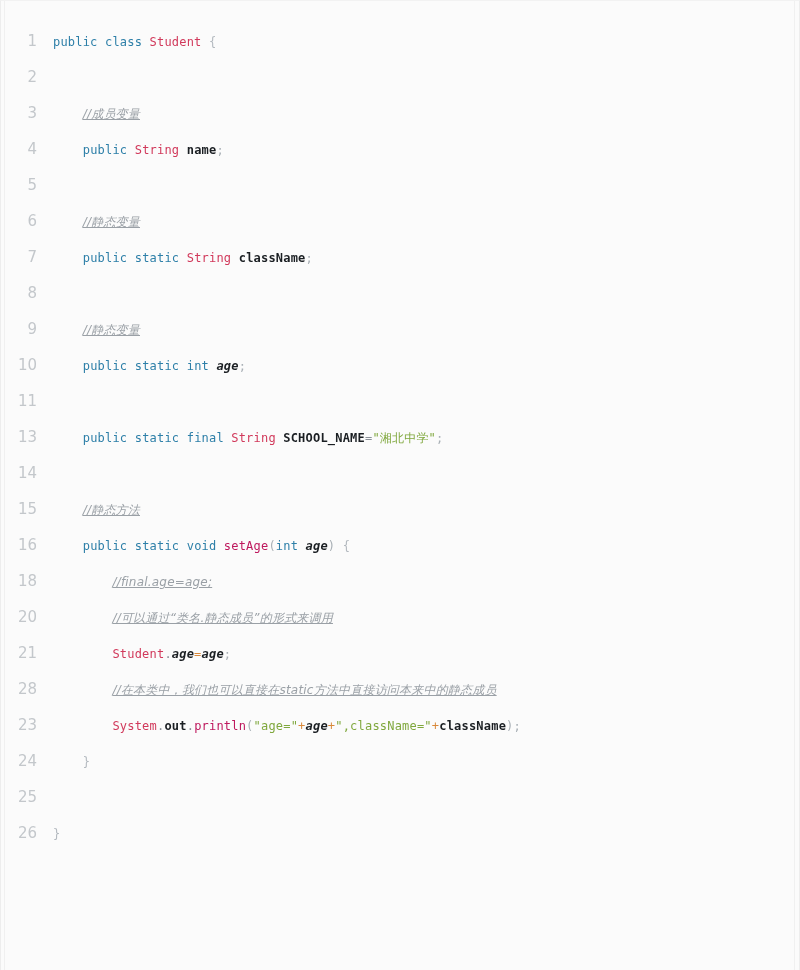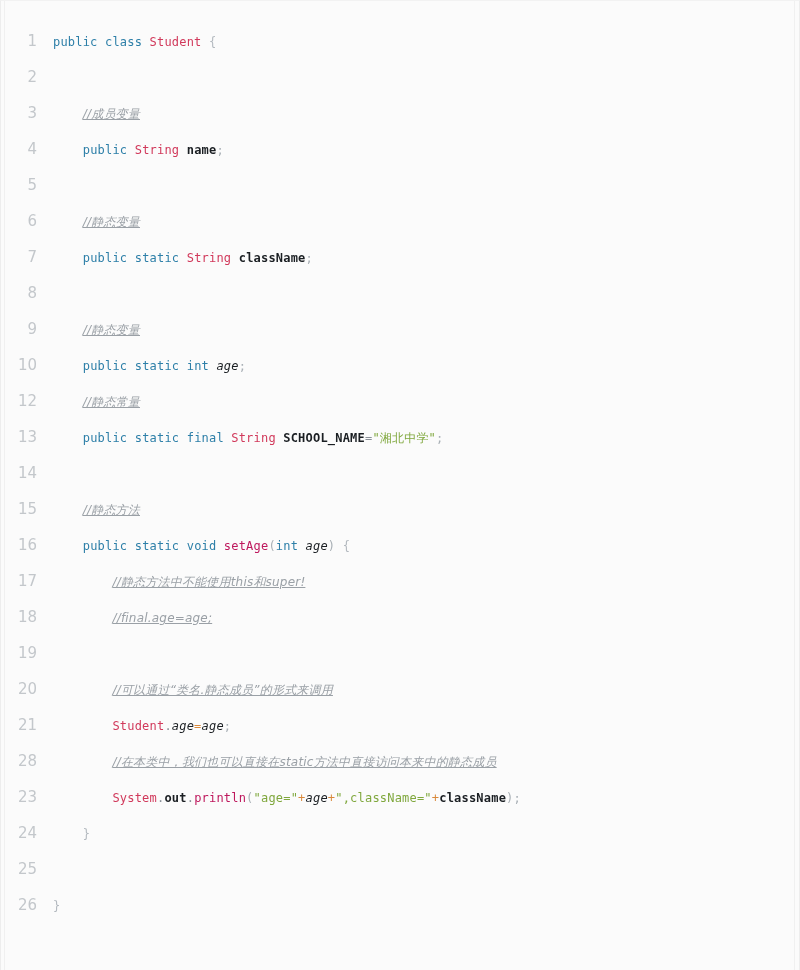--- a/index.html
+++ b/index.html
@@ -59,21 +59,21 @@
   .lc {
     font-size: 12px;
     letter-spacing: 0.2px;
     color: #24292e;
   }
   
   .kw   { color: #2d7fa8; }          
   .typ  { color: #d1395b; }          
   .mth  { color: #be185d; }          
   .nam  { color: #1b1f23; font-weight: bold; }   
-  .itl  { color: #1b1f23; font-weight: normal; font-style: italic; text-align: right; } 
+  .itl  { color: #1b1f23; font-weight: bold; font-style: italic; text-align: right; } 
   .cmt  { color: #9aa0a6; font-style: italic;
           font-family: "DejaVu Sans", "Liberation Sans", sans-serif; text-decoration: underline; }
   .str  { color: #7fa73c; }
   .pun  { color: #a9b0b6; }
   .op   { color: #d9883a; }
   .dot  { color: #8a9098; }
   .brc  { color: #b3b9bf; }
 </style>
 </head>
 <body>
@@ -83,28 +83,26 @@
       <div class="code-line"><span class="ln">1</span><span class="lc"><span class="kw">public</span><span class="pun"> </span><span class="kw">class</span><span class="pun"> </span><span class="typ">Student</span><span class="pun"> </span><span class="brc">{</span></span></div>
       <div class="code-line"><span class="ln">2</span><span class="lc"></span></div>
       <div class="code-line"><span class="ln">3</span><span class="lc"><span class="pun">    </span><span class="cmt">//成员变量</span></span></div>
       <div class="code-line"><span class="ln">4</span><span class="lc"><span class="pun">    </span><span class="kw">public</span><span class="pun"> </span><span class="typ">String</span><span class="pun"> </span><span class="nam">name</span><span class="pun">;</span></span></div>
       <div class="code-line"><span class="ln">5</span><span class="lc"></span></div>
       <div class="code-line"><span class="ln">6</span><span class="lc"><span class="pun">    </span><span class="cmt">//静态变量</span></span></div>
       <div class="code-line"><span class="ln">7</span><span class="lc"><span class="pun">    </span><span class="kw">public</span><span class="pun"> </span><span class="kw">static</span><span class="pun"> </span><span class="typ">String</span><span class="pun"> </span><span class="nam">className</span><span class="pun">;</span></span></div>
       <div class="code-line"><span class="ln">8</span><span class="lc"></span></div>
       <div class="code-line"><span class="ln">9</span><span class="lc"><span class="pun">    </span><span class="cmt">//静态变量</span></span></div>
       <div class="code-line"><span class="ln">10</span><span class="lc"><span class="pun">    </span><span class="kw">public</span><span class="pun"> </span><span class="kw">static</span><span class="pun"> </span><span class="kw">int</span><span class="pun"> </span><span class="itl">age</span><span class="pun">;</span></span></div>
-      <div class="code-line"><span class="ln">12</span><span class="lc"><span class="pun">    </span><span class="cmt">//静态常量</span></span></div>
+      <div class="code-line"><span class="ln">11</span><span class="lc"></span></div>
       <div class="code-line"><span class="ln">13</span><span class="lc"><span class="pun">    </span><span class="kw">public</span><span class="pun"> </span><span class="kw">static</span><span class="pun"> </span><span class="kw">final</span><span class="pun"> </span><span class="typ">String</span><span class="pun"> </span><span class="nam">SCHOOL_NAME</span><span class="dot">=</span><span class="str">"湘北中学"</span><span class="pun">;</span></span></div>
       <div class="code-line"><span class="ln">14</span><span class="lc"></span></div>
       <div class="code-line"><span class="ln">15</span><span class="lc"><span class="pun">    </span><span class="cmt">//静态方法</span></span></div>
       <div class="code-line"><span class="ln">16</span><span class="lc"><span class="pun">    </span><span class="kw">public</span><span class="pun"> </span><span class="kw">static</span><span class="pun"> </span><span class="kw">void</span><span class="pun"> </span><span class="mth">setAge</span><span class="pun">(</span><span class="kw">int</span><span class="pun"> </span><span class="itl">age</span><span class="pun">)</span><span class="pun"> </span><span class="brc">{</span></span></div>
-      <div class="code-line"><span class="ln">17</span><span class="lc"><span class="pun">        </span><span class="cmt">//静态方法中不能使用this和super!</span></span></div>
       <div class="code-line"><span class="ln">18</span><span class="lc"><span class="pun">        </span><span class="cmt">//final.age=age;</span></span></div>
-      <div class="code-line"><span class="ln">19</span><span class="lc"></span></div>
       <div class="code-line"><span class="ln">20</span><span class="lc"><span class="pun">        </span><span class="cmt">//可以通过“类名.静态成员”的形式来调用</span></span></div>
       <div class="code-line"><span class="ln">21</span><span class="lc"><span class="pun">        </span><span class="typ">Student</span><span class="dot">.</span><span class="itl">age</span><span class="op">=</span><span class="itl">age</span><span class="pun">;</span></span></div>
       <div class="code-line"><span class="ln">28</span><span class="lc"><span class="pun">        </span><span class="cmt">//在本类中，我们也可以直接在static方法中直接访问本来中的静态成员</span></span></div>
       <div class="code-line"><span class="ln">23</span><span class="lc"><span class="pun">        </span><span class="typ">System</span><span class="dot">.</span><span class="nam">out</span><span class="dot">.</span><span class="mth">println</span><span class="pun">(</span><span class="str">"age="</span><span class="op">+</span><span class="itl">age</span><span class="op">+</span><span class="str">",className="</span><span class="op">+</span><span class="nam">className</span><span class="pun">)</span><span class="pun">;</span></span></div>
       <div class="code-line"><span class="ln">24</span><span class="lc"><span class="pun">    </span><span class="brc">}</span></span></div>
       <div class="code-line"><span class="ln">25</span><span class="lc"></span></div>
       <div class="code-line"><span class="ln">26</span><span class="lc"><span class="brc">}</span></span></div>
     </div>
 </div>
 

